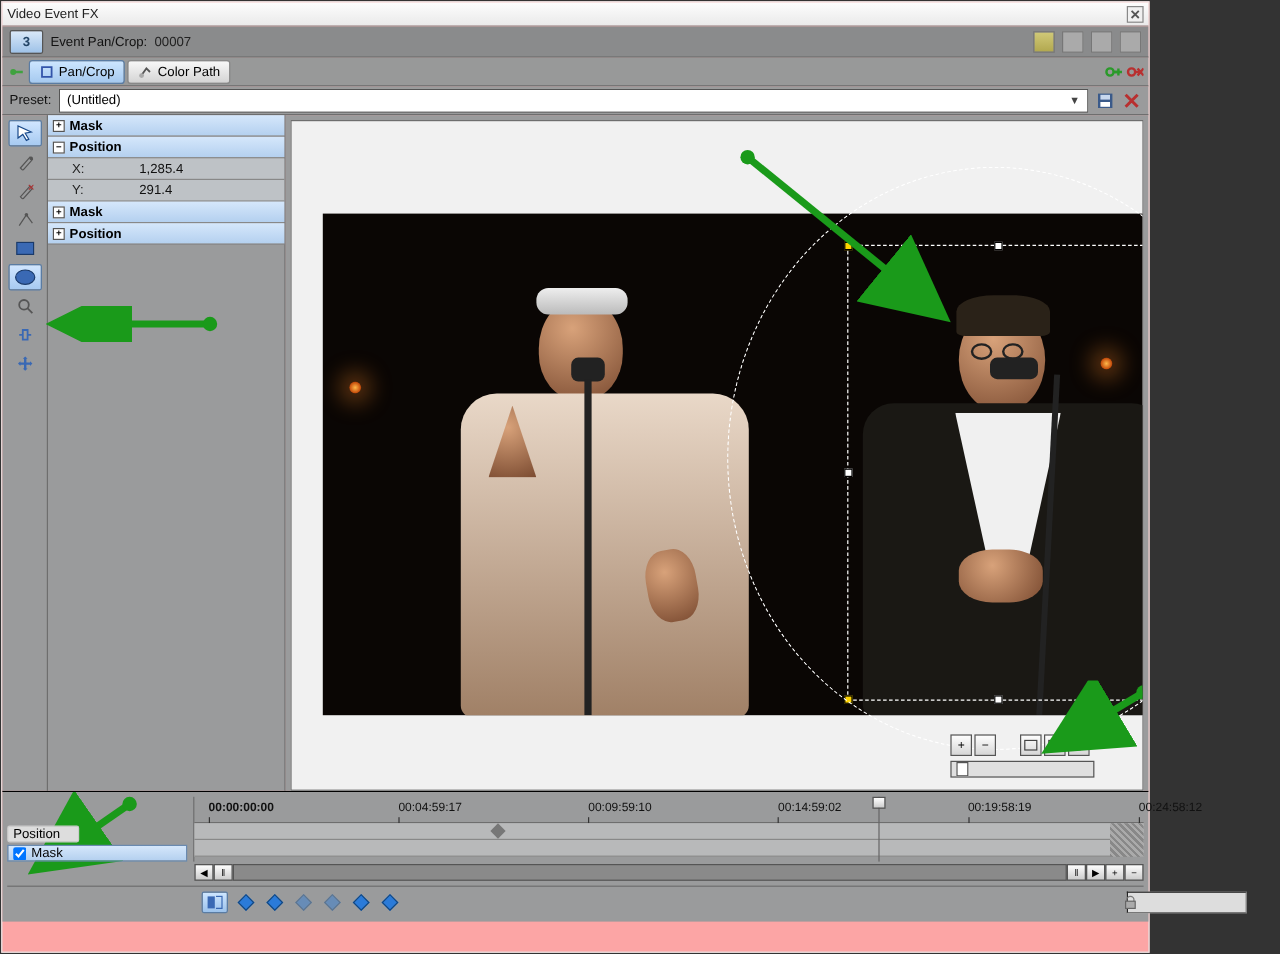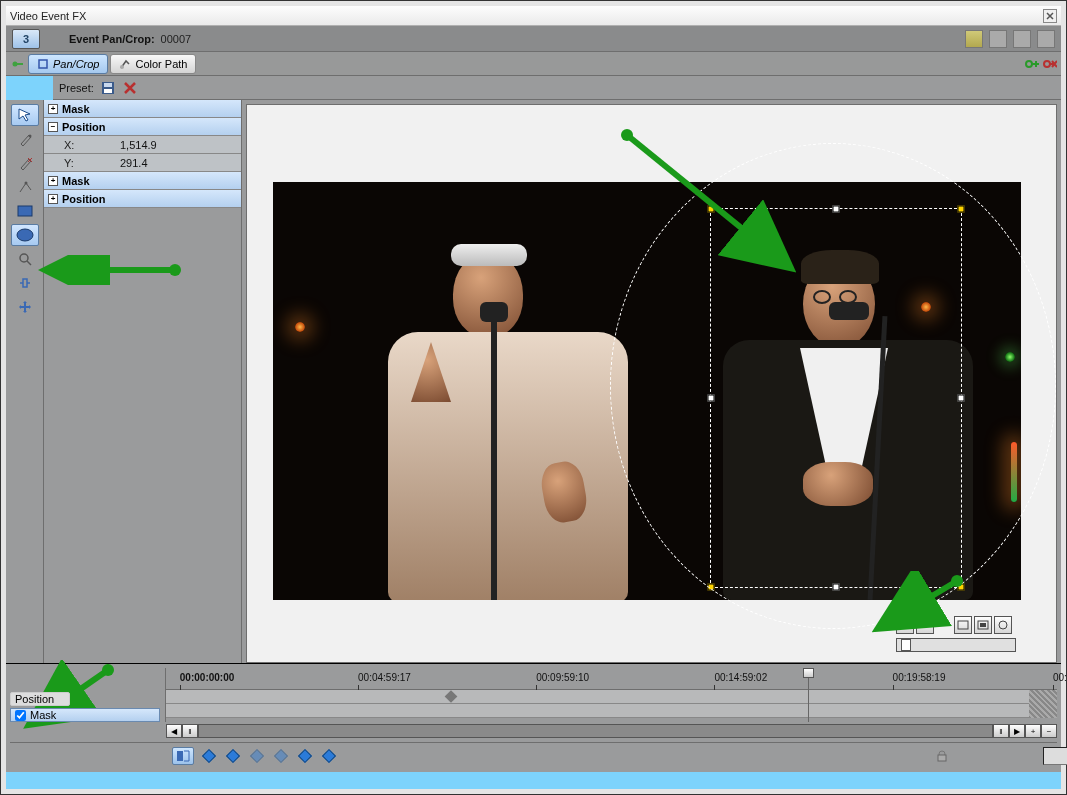--- a/index.html
+++ b/index.html
@@ -1,34 +1,34 @@
 <!DOCTYPE html>
 <html><head>
 <meta charset="utf-8">
 <style>
 * { box-sizing: border-box; margin: 0; padding: 0; font-family: "Segoe UI", Tahoma, sans-serif; font-size: 11px; }
 body { background: #333; width: 1067px; height: 795px; overflow: hidden; }
-.window { width: 1065px; height: 793px; border: 5px solid #e5e5e5; background: #7dd3fc; margin: 1px; }
+.window { width: 957px; height: 793px; border: 1px solid #e5e5e5; background: #fca5a5; margin: 1px; }
 .titlebar { height: 20px; background: linear-gradient(#fdfdfd,#eaeaea); border-bottom: 1px solid #b0b0b0; display: flex; align-items: center; padding: 0 4px; }
 .titlebar-text { flex: 1; color: #222; }
 .close-btn { width: 14px; height: 14px; border: 1px solid #888; background: #f0f0f0; display:flex; align-items:center; justify-content:center; font-size:9px; color:#555; }
 
 .header-strip { height: 26px; background: #8a8b8c; border-bottom: 1px solid #6e6e6e; display:flex; align-items:center; padding: 0 6px; gap:6px; }
 .header-icon { width: 28px; height: 20px; background: linear-gradient(#d9e8f8,#9ec2e8); border: 1px solid #555; border-radius:2px; display:flex; align-items:center; justify-content:center; color:#246; font-weight:bold; font-size:9px; }
-.header-label { font-weight:bold; color:#111;margin-left:23px; }
+.header-label { font-weight:normal; color:#111; }
 .header-code { color:#222; }
 .header-spacer { flex:1; }
 .header-btn { width:18px; height:18px; background:#aaa; border:1px solid #777; }
 
 .tabs-row { height: 24px; background: #989999; border-bottom: 1px solid #6e6e6e; display:flex; align-items:center; padding: 0 4px; gap:2px; }
 .tab { height: 20px; background: linear-gradient(#f8f8f8,#d4d4d4); border:1px solid #888; border-radius: 3px; padding: 0 8px; display:flex; align-items:center; gap:4px; }
-.tab.active { background: linear-gradient(#cde6ff,#a5c9ef); border-color:#5a7ca3;font-style:italic; }
+.tab.active { background: linear-gradient(#cde6ff,#a5c9ef); border-color:#5a7ca3; }
 .tab-icon { width:12px; height:12px; display:inline-block; }
 
-.preset-row { height: 24px; background: #9a9b9c; border-bottom: 1px solid #6e6e6e; display:flex; align-items:center; padding: 0 6px; gap:6px;margin-left:47px; }
+.preset-row { height: 24px; background: #9a9b9c; border-bottom: 1px solid #6e6e6e; display:flex; align-items:center; padding: 0 6px; gap:6px; }
 .preset-label { color:#111; }
 .preset-select { flex:1; height: 20px; border:1px solid #555; background:#fff; padding:0 6px; display:flex; align-items:center; justify-content:space-between; }
 .preset-select span.caret { font-size:9px; color:#444; }
 .tool-icon { width:16px; height:16px; display:flex; align-items:center; justify-content:center; }
 
 .main { display:flex; height: 563px; }
 .left-toolbelt { width: 38px; background:#9a9b9c; border-right:1px solid #6e6e6e; padding:4px 0; display:flex; flex-direction:column; align-items:center; gap:2px; }
 .tool-btn { width: 28px; height: 22px; border:1px solid transparent; border-radius:2px; display:flex; align-items:center; justify-content:center; }
 .tool-btn.selected { background: linear-gradient(#d1e6ff,#a7caf1); border-color:#5a7ca3; }
 .tool-btn.oval-sel { background: linear-gradient(#d1e6ff,#a7caf1); border-color:#5a7ca3; }
@@ -157,20 +157,24 @@
       <svg width="16" height="16">
           <circle cx="6" cy="8" r="3" fill="none" stroke="#b83030" stroke-width="2"></circle>
           <path d="M9 8 h5" stroke="#b83030" stroke-width="2"></path>
           <path d="M11 5 l5 6 M16 5 l-5 6" stroke="#b83030" stroke-width="2"></path>
         </svg>
     </div>
   </div>
 
   <div class="preset-row">
     <span class="preset-label">Preset:</span>
+    <div class="preset-select">
+      <span>(Untitled)</span>
+      <span class="caret">▼</span>
+    </div>
     <div class="tool-icon">
       <svg width="14" height="14">
           <rect x="1" y="1" width="12" height="12" fill="#3a5a8a"></rect>
           <rect x="3" y="8" width="8" height="4" fill="#fff"></rect>
           <rect x="3" y="2" width="8" height="4" fill="#c8d8ee"></rect>
         </svg>
     </div>
     <div class="tool-icon">
       <svg width="14" height="14">
           <path d="M2 2 L12 12 M12 2 L2 12" stroke="#b83030" stroke-width="2.5"></path>
@@ -236,21 +240,21 @@
       <div class="prop-row prop-head">
           <span class="expander">+</span>
           <span>Mask</span>
         </div>
       <div class="prop-row prop-head">
           <span class="expander">−</span>
           <span>Position</span>
         </div>
       <div class="prop-row sub-row">
           <span class="sub-label">X:</span>
-          <span class="sub-val">1,514.9</span>
+          <span class="sub-val">1,285.4</span>
         </div>
       <div class="prop-row sub-row">
           <span class="sub-label">Y:</span>
           <span class="sub-val">291.4</span>
         </div>
       <div class="prop-row prop-head">
           <span class="expander">+</span>
           <span>Mask</span>
         </div>
       <div class="prop-row prop-head">

